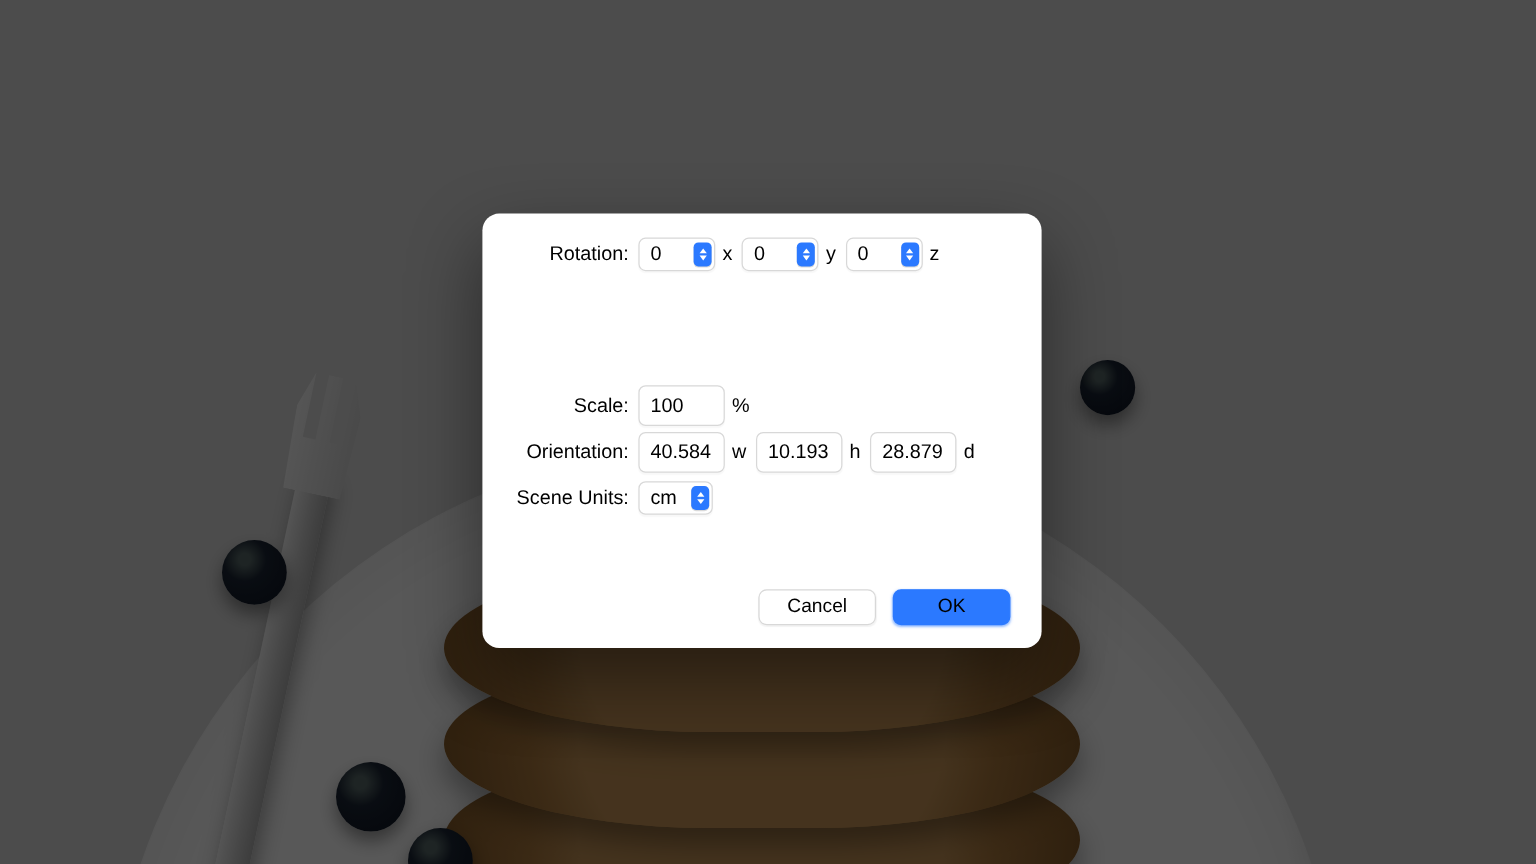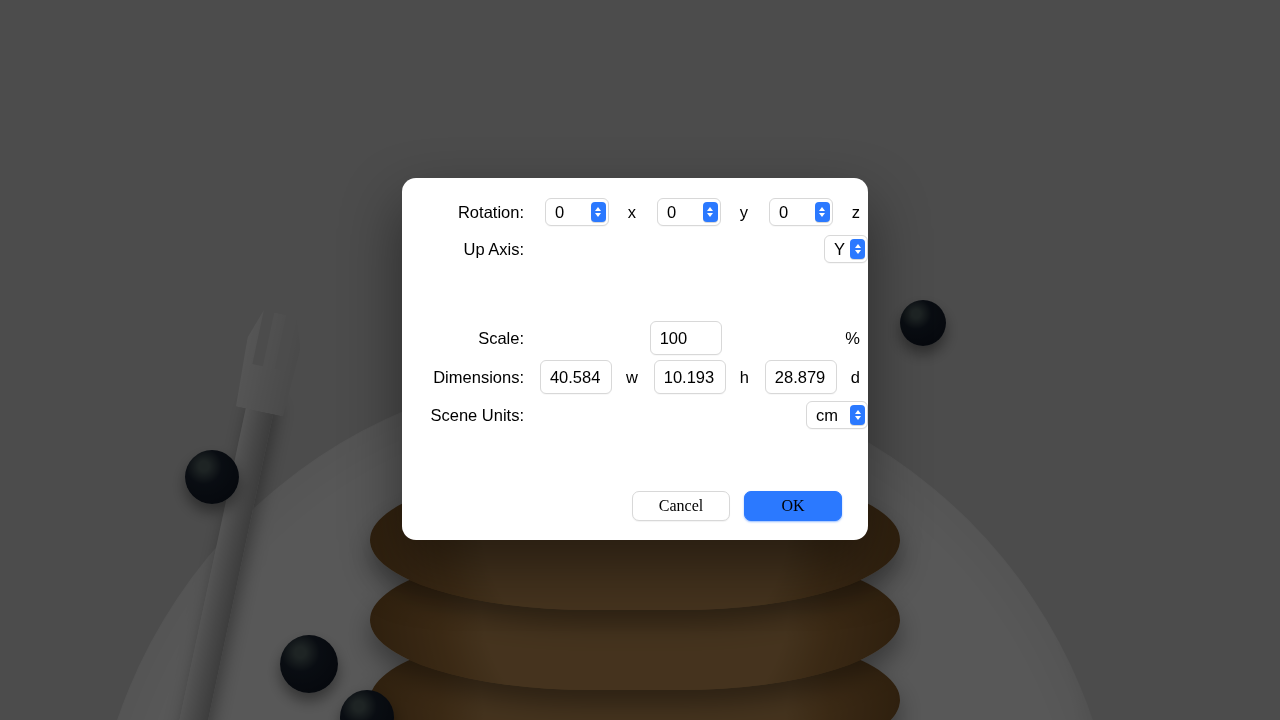--- a/index.html
+++ b/index.html
@@ -27,21 +27,21 @@
     box-shadow:4px 10px 18px rgba(0,0,0,.35);}
   .fork::before{content:"";position:absolute;left:-16px;top:-78px;width:60px;height:100px;
     background:linear-gradient(90deg,#f6f6f6,#cfcfcf);
     clip-path:polygon(10% 100%,90% 100%,95% 30%,78% 0,78% 55%,60% 55%,60% 0,40% 0,40% 55%,22% 55%,22% 0,5% 30%);
     border-radius:6px;}
 
   
   .dialog{position:absolute;left:402px;top:178px;width:466px;height:362px;
     background:#fff;border-radius:14px;box-shadow:0 25px 60px rgba(0,0,0,.45);
     font-size:16.5px;color:#000;-webkit-font-smoothing:antialiased;}
-  .row{position:absolute;left:0;right:0;display:flex;align-items:center;height:28px;justify-content:space-between;}
+  .row{position:absolute;left:0;right:0;display:flex;align-items:center;height:28px;}
   .lbl{text-align:right;width:122px;padding-right:8px;}
   .inline-lbl{padding:0 8px 0 6px;}
   .numbox{display:inline-flex;align-items:center;background:#fff;border:1px solid #d8d8d8;
     border-radius:6px;height:26px;padding:0 2px 0 9px;box-shadow:0 1px 1px rgba(0,0,0,.03);}
   .numbox .val{min-width:34px;}
   .numbox.lg .val{min-width:50px;}
   .stepper{width:15px;height:20px;border-radius:4px;margin-left:2px;
     background:#2b79ff;display:flex;flex-direction:column;justify-content:center;align-items:center;
     box-shadow:0 1px 0 rgba(0,0,0,.15);}
   .stepper span{width:0;height:0;border-left:3.8px solid transparent;border-right:3.8px solid transparent;}
@@ -50,21 +50,21 @@
   .textbox{display:inline-flex;align-items:center;background:#fff;border:1px solid #d8d8d8;
     border-radius:6px;height:26px;padding:3px 9px;box-shadow:0 1px 1px rgba(0,0,0,.03);}
   .textbox .val{min-width:52px;}
 
   .chk{display:inline-flex;align-items:center;justify-content:center;width:19px;height:19px;
     background:#2b79ff;border-radius:5px;margin-right:10px;color:#fff;}
   .chk svg{width:12px;height:12px;display:block;}
 
   .btn{display:inline-flex;align-items:center;justify-content:center;height:28px;width:96px;
     border:1px solid #d8d8d8;border-radius:7px;background:#fff;font-size:16px;
-    box-shadow:0 1px 1px rgba(0,0,0,.05);font-family:Liberation Serif, serif;}
+    box-shadow:0 1px 1px rgba(0,0,0,.05);}
   .btn.primary{background:#2b79ff;border-color:#2b79ff;color:#000000;font-weight:500;
     box-shadow:0 1px 2px rgba(43,121,255,.5);}
 </style>
 </head>
 <body>
 
 <div class="bg">
   <div class="plate-outer"></div>
   <div class="stack">
     <div class="cake c4"></div>
@@ -102,42 +102,32 @@
     <span class="numbox">
       <span class="val">0</span>
       <span class="stepper">
           <span class="up"></span>
           <span class="dn"></span>
         </span>
     </span>
     <span class="inline-lbl">z</span>
   </div>
 
-  <div class="row" style="top:57px">
-    <span class="lbl">Up Axis:</span>
-    <span class="numbox">
-      <span class="val" style="min-width:14px">Y</span>
-      <span class="stepper">
-          <span class="up"></span>
-          <span class="dn"></span>
-        </span>
-    </span>
-  </div>
 
 
   <div class="row" style="top:146px">
     <span class="lbl">Scale:</span>
     <span class="textbox">
       <span class="val">100</span>
     </span>
     <span class="inline-lbl">%</span>
   </div>
 
   <div class="row" style="top:185px">
-    <span class="lbl">Dimensions:</span>
+    <span class="lbl">Orientation:</span>
     <span class="textbox">
       <span class="val">40.584</span>
     </span>
     <span class="inline-lbl">w</span>
     <span class="textbox">
       <span class="val">10.193</span>
     </span>
     <span class="inline-lbl">h</span>
     <span class="textbox">
       <span class="val">28.879</span>

